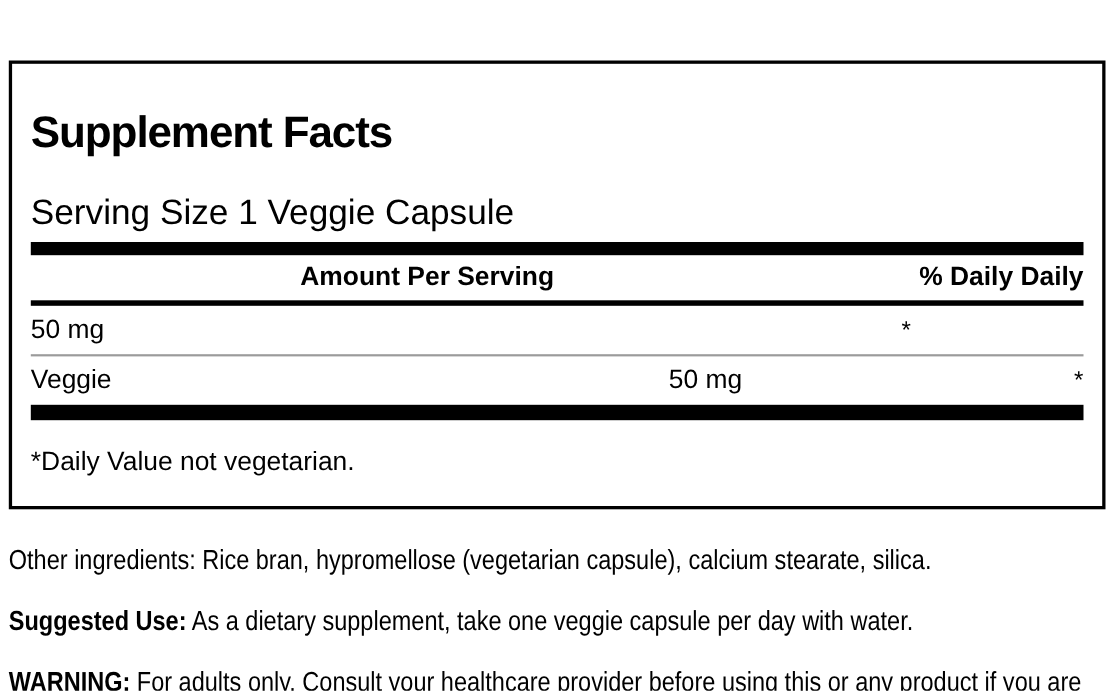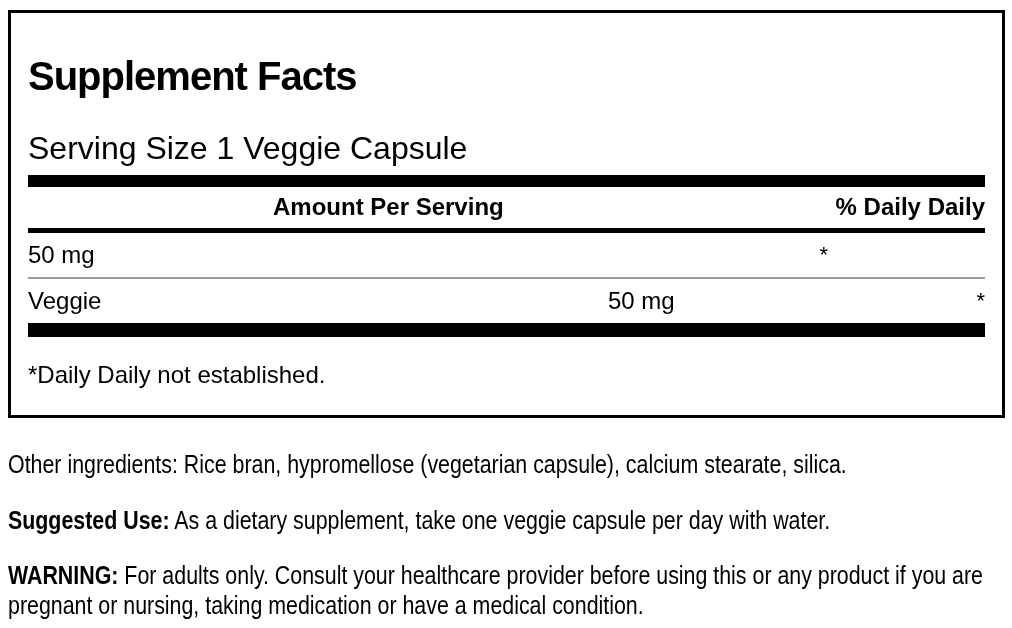--- a/index.html
+++ b/index.html
@@ -12,20 +12,21 @@
     overflow: hidden;
   }
   .label-page { padding: 10px 7px 0 8px; }
 
   
   .facts-box {
     border: 3px solid #000000;
     background: #ffffff;
     padding: 0 17px;
     width: 997px;
+    margin-top: 45px;
   }
   .panel-title {
     font-size: 40px;
     font-weight: bold;
     letter-spacing: -1px;
     line-height: 1;
     margin-top: 43px;
   }
   .serving-size {
     font-size: 32px;
@@ -106,21 +107,21 @@
     <div class="rule-thin"></div>
 
     <div class="fact-row">
       <span class="fact-name">Veggie</span>
       <span class="fact-amount">50 mg</span>
       <span class="fact-dv">*</span>
     </div>
 
     <div class="bar bar-thick-bottom"></div>
 
-    <div class="footnote">*Daily Daily not established.</div>
+    <div class="footnote">*Daily Value not vegetarian.</div>
   </div>
 
   <div class="info-block">
     <p class="info-para"><span>Other ingredients: Rice bran, hypromellose (vegetarian capsule), calcium stearate, silica.</span></p>
 
     <p class="info-para"><b>Suggested Use:</b> <span>As a dietary supplement, take one veggie capsule per day with water.</span></p>
 
     <p class="info-para"><b>WARNING:</b> <span>For adults only. Consult your healthcare provider before using this or any product if you are pregnant or nursing, taking medication or have a medical condition.</span></p>
 
   </div>

